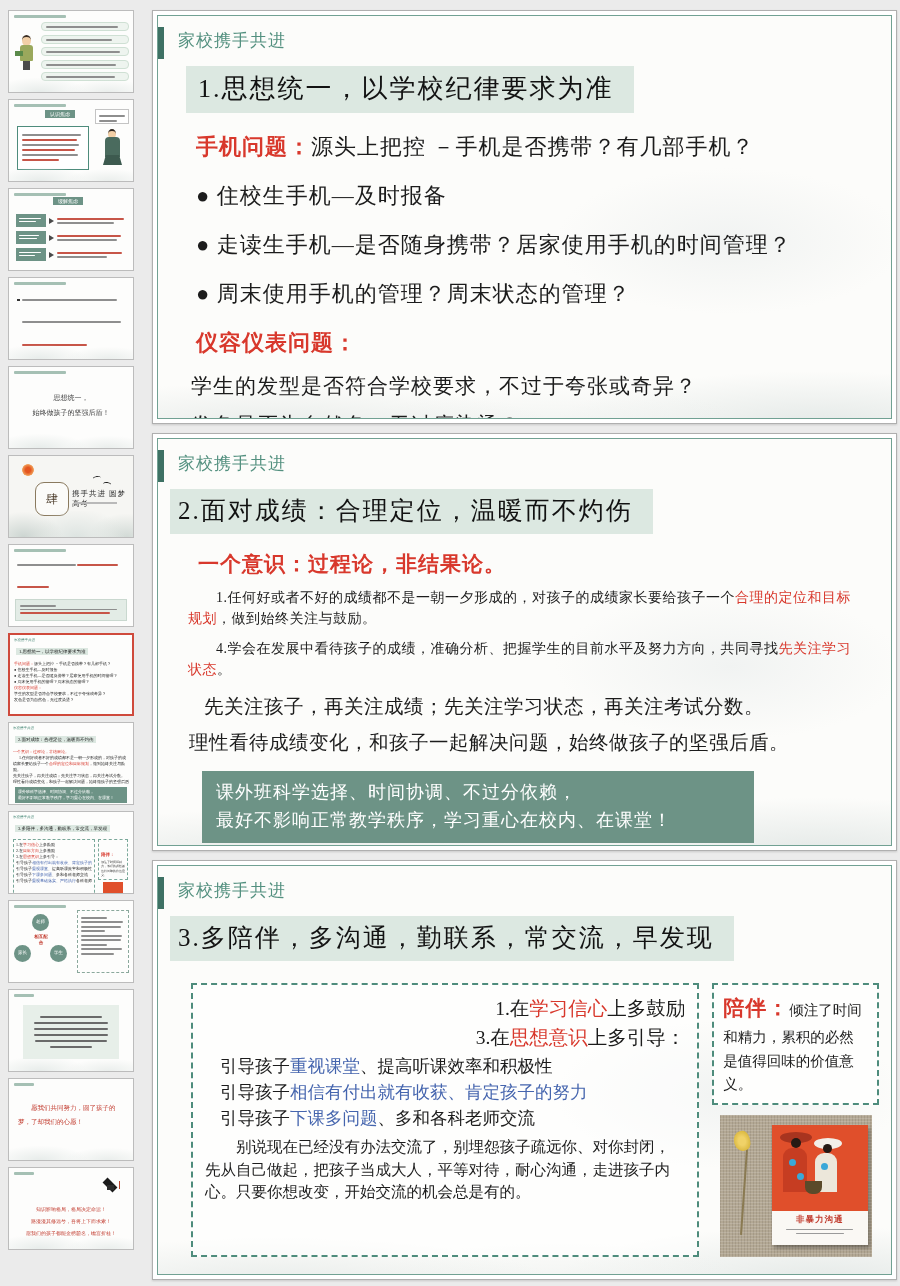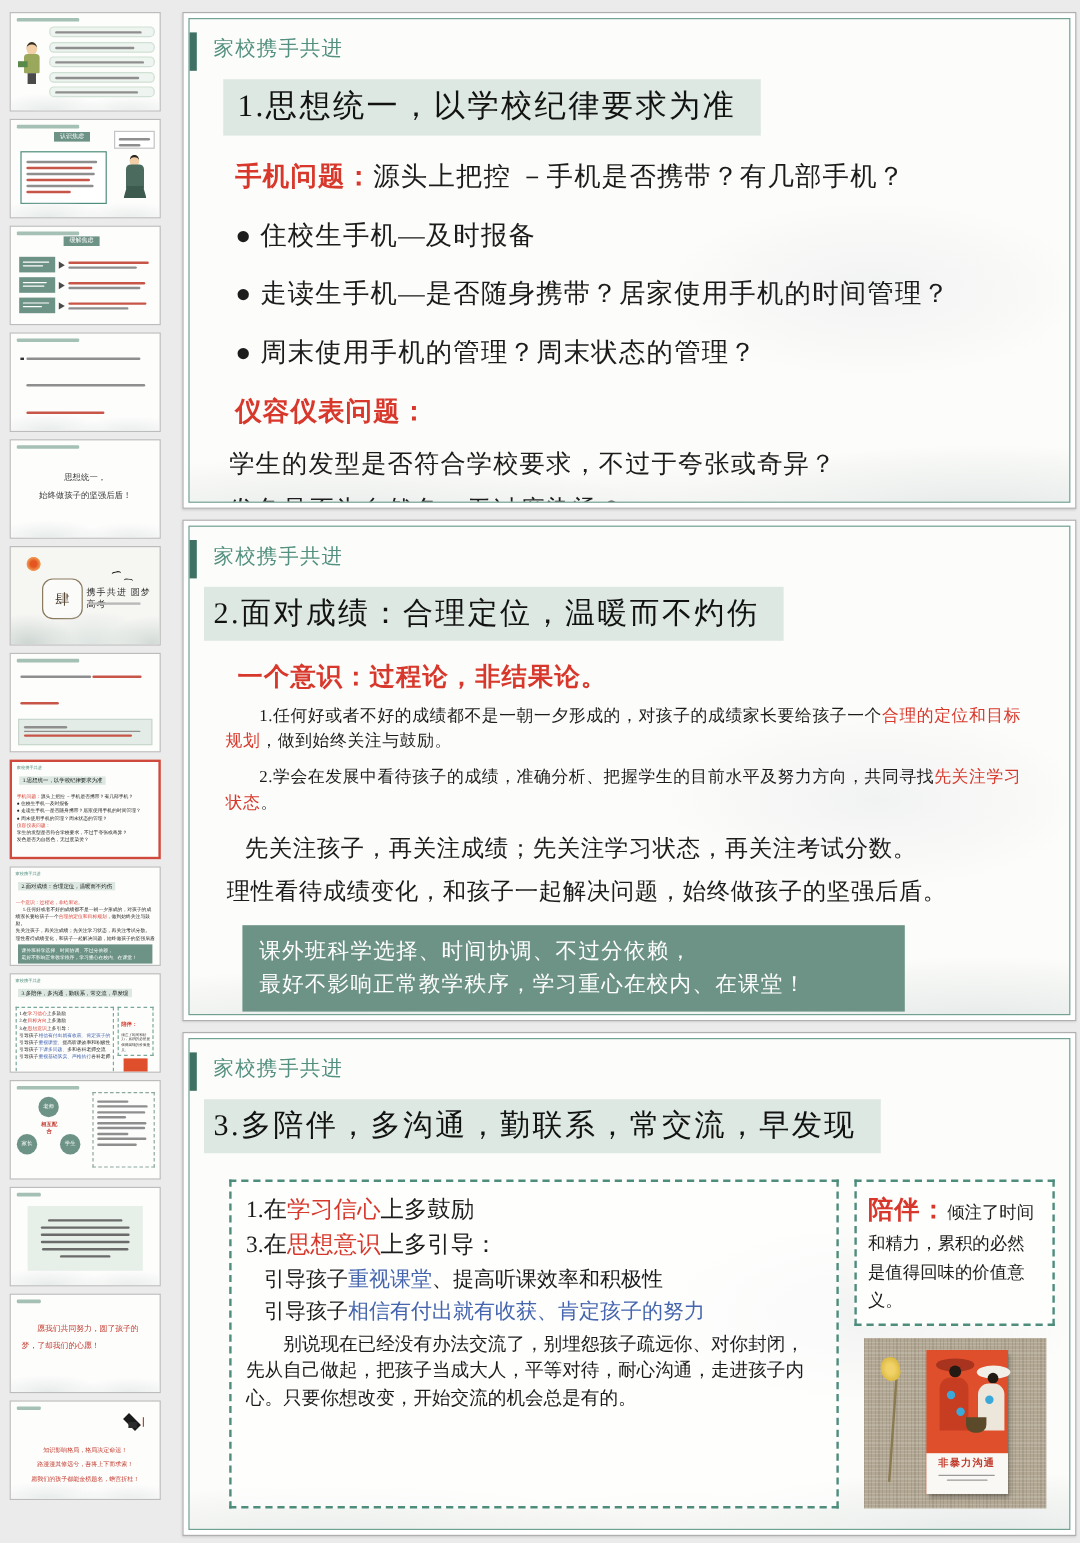--- a/index.html
+++ b/index.html
@@ -111,33 +111,33 @@
   .rowlabel{font-weight:bold;}
   .app-lines{margin:15px 0 0 33px;font-size:21px;letter-spacing:1px;line-height:1.0;}
   .app-lines div{margin-top:18px;}
   .aware{margin:16px 0 0 40px;font-size:21px;font-weight:bold;letter-spacing:1px;}
   .par{margin:9px 28px 0 30px;font-size:14px;line-height:1.5;text-indent:2em;letter-spacing:.5px;}
   .focus{margin:13px 0 0 46px;font-size:19.5px;letter-spacing:.5px;}
   .rational{margin:9px 0 0 31px;font-size:19.5px;letter-spacing:.5px;}
   .greenbox{margin:15px 0 0 44px;width:552px;box-sizing:border-box;background:#6d9386;color:#fff;font-size:18px;line-height:1.55;padding:8px 14px;letter-spacing:1px;}
   .s3-row{display:flex;margin:22px 12px 0 33px;gap:13px;}
   .guidebox{width:512px;box-sizing:border-box;border:2px dashed #4e8c7c;padding:9px 12px;background:rgba(255,255,255,.55);}
-  .point{font-size:19.5px;line-height:1.5;}
+  .point{font-size:19.5px;line-height:1.5;text-align:right;}
   .guide{font-size:17.5px;line-height:1.5;margin-left:15px;}
   .closing{font-size:15.5px;line-height:1.45;text-indent:2em;margin-top:5px;}
   .sidecol{width:168px;}
   .companion{border:2px dashed #4e8c7c;padding:6px 9px;background:#fefefd;box-sizing:border-box;font-size:14.5px;line-height:1.65;}
   .clabel{color:#d8382c;font-size:21px;font-weight:bold;letter-spacing:1px;}
   
   .photo{position:relative;width:152px;height:142px;margin:10px auto 0;background-color:#b3a894;overflow:hidden;
     background-image:repeating-linear-gradient(0deg,rgba(255,255,255,.14) 0 1px,rgba(0,0,0,0) 1px 3px),
                      repeating-linear-gradient(90deg,rgba(60,50,40,.12) 0 1px,rgba(0,0,0,0) 1px 3px);}
   .rose-bud{position:absolute;left:14px;top:16px;width:16px;height:20px;background:radial-gradient(#f0d268 30%,#d8b53a 80%);border-radius:55% 45% 45% 55%;transform:rotate(-14deg);}
   .rose-stem{position:absolute;left:23px;top:34px;width:2px;height:86px;background:#8a7a52;transform:rotate(4deg);}
-  .book{position:absolute;left:52px;top:10px;width:68px;height:120px;background:#e04f2b;box-shadow:2px 3px 4px rgba(0,0,0,.35);}
+  .book{position:absolute;left:52px;top:10px;width:96px;height:120px;background:#e04f2b;box-shadow:2px 3px 4px rgba(0,0,0,.35);}
   .b-hat1{position:absolute;left:8px;top:7px;width:32px;height:11px;background:#a8341f;border-radius:50%;}
   .b-head1{position:absolute;left:19px;top:13px;width:10px;height:10px;background:#241a14;border-radius:50%;}
   .b-body1{position:absolute;left:11px;top:23px;width:24px;height:44px;background:#c63d22;border-radius:9px 9px 0 0;}
   .b-hat2{position:absolute;left:42px;top:13px;width:28px;height:11px;background:#f2efe8;border-radius:50%;}
   .b-head2{position:absolute;left:51px;top:19px;width:9px;height:9px;background:#241a14;border-radius:50%;}
   .b-body2{position:absolute;left:43px;top:28px;width:22px;height:39px;background:#ece7da;border-radius:9px 9px 0 0;}
   .b-dot{position:absolute;width:7px;height:7px;border-radius:50%;background:#3aa8d8;}
   .b-basket{position:absolute;left:33px;top:56px;width:17px;height:13px;background:#5a4a2a;border-radius:0 0 7px 7px;}
   .b-band{position:absolute;left:0;bottom:0;width:100%;height:34px;background:#faf8f4;text-align:center;}
   .b-title{font-size:8.5px;color:#c0392b;font-weight:bold;margin-top:3px;letter-spacing:1px;}
@@ -409,41 +409,42 @@
       </div>
     </section>
 
     <section class="slide-card h2">
       <div class="slide-inner">
         <div class="accent"></div>
         <div class="sheader">家校携手共进</div>
         <div><span class="stitle">2.面对成绩：合理定位，温暖而不灼伤</span></div>
         <div class="aware red">一个意识：过程论，非结果论。</div>
         <div class="par"><span>1.任何好或者不好的成绩都不是一朝一夕形成的，对孩子的成绩家长要给孩子一个</span><span class="red">合理的定位和目标规划</span><span>，做到始终关注与鼓励。</span></div>
-        <div class="par"><span>2.学会在发展中看待孩子的成绩，准确分析、把握学生的目前水平及努力方向，共同寻找</span><span class="red">先关注学习状态</span><span>。</span></div>
+        <div class="par"><span>4.学会在发展中看待孩子的成绩，准确分析、把握学生的目前水平及努力方向，共同寻找</span><span class="red">先关注学习状态</span><span>。</span></div>
         <div class="focus">先关注孩子，再关注成绩；先关注学习状态，再关注考试分数。</div>
         <div class="rational">理性看待成绩变化，和孩子一起解决问题，始终做孩子的坚强后盾。</div>
         <div class="greenbox">
           <div>课外班科学选择、时间协调、不过分依赖，</div>
           <div>最好不影响正常教学秩序，学习重心在校内、在课堂！</div>
         </div>
       </div>
     </section>
 
     <section class="slide-card h3">
       <div class="slide-inner">
         <div class="accent"></div>
         <div class="sheader">家校携手共进</div>
         <div><span class="stitle">3.多陪伴，多沟通，勤联系，常交流，早发现</span></div>
         <div class="s3-row">
           <div class="guidebox">
             <div class="point"><span>1.在</span><span class="red">学习信心</span><span>上多鼓励</span></div>
             <div class="point"><span>3.在</span><span class="red">思想意识</span><span>上多引导：</span></div>
             <div class="guide"><span>引导孩子</span><span class="blue">重视课堂</span><span>、提高听课效率和积极性</span></div>
             <div class="guide"><span>引导孩子</span><span class="blue">相信有付出就有收获、肯定孩子的努力</span><span></span></div>
+            <div class="guide"><span>引导孩子</span><span class="blue">下课多问题</span><span>、多和各科老师交流</span></div>
             <div class="closing">别说现在已经没有办法交流了，别埋怨孩子疏远你、对你封闭，先从自己做起，把孩子当成大人，平等对待，耐心沟通，走进孩子内心。只要你想改变，开始交流的机会总是有的。</div>
           </div>
           <div class="sidecol">
             <div class="companion"><span class="clabel">陪伴：</span><span>倾注了时间和精力，累积的必然是值得回味的价值意义。</span></div>
             <div class="photo">
               <span class="rose-stem"></span>
               <span class="rose-bud"></span>
               <div class="book">
                 <span class="b-hat1"></span>
                 <span class="b-head1"></span>

